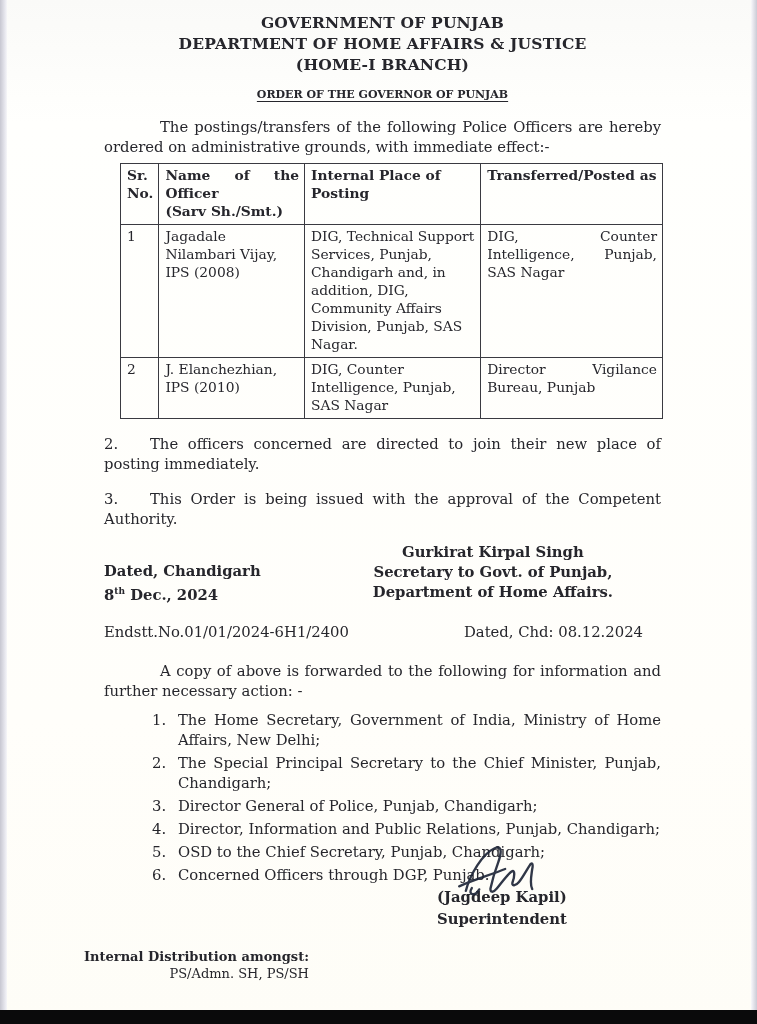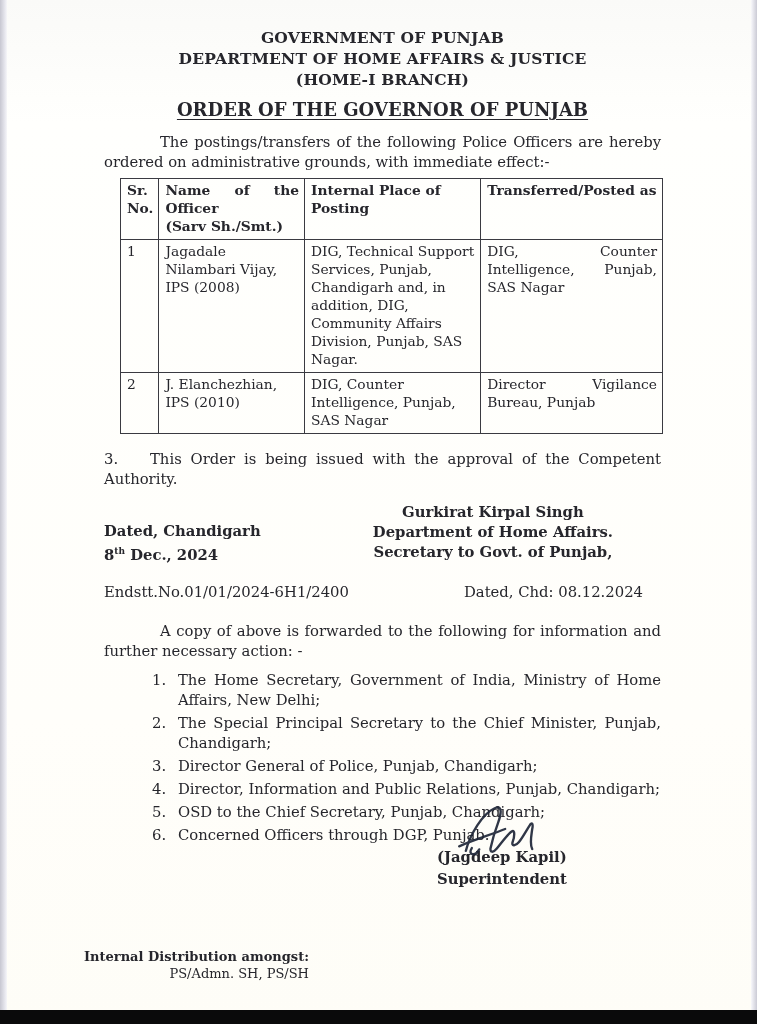--- a/index.html
+++ b/index.html
@@ -9,24 +9,24 @@
     background:linear-gradient(180deg,#fafaf8 0%,#fffffd 12%,#fffefa 70%,#fefdf7 100%);
     overflow:hidden;
     font-family:"DejaVu Serif","Liberation Serif",serif;
     color:#26262c;
   }
   .edge-left{position:absolute;left:0;top:0;bottom:14px;width:7px;
     background:linear-gradient(90deg,#c7c7d1,#e7e7ee 70%,#f6f6f9);}
   .edge-right{position:absolute;right:0;top:0;bottom:14px;width:6px;
     background:linear-gradient(270deg,#cbcbd5,#eaeaf0 70%,#f8f8fa);}
   .bottom-bar{position:absolute;left:0;right:0;bottom:0;height:14px;background:#0a0a0b;}
-  .doc{position:absolute;left:104px;top:27px;width:557px;font-size:14.8px;line-height:20px;}
+  .doc{position:absolute;left:104px;top:12px;width:557px;font-size:14.8px;line-height:20px;}
   .center{text-align:center;}
   .doc-header{font-weight:bold;font-size:15.5px;line-height:21px;letter-spacing:.2px;}
-  .order-title{font-weight:bold;font-size:18px;margin-top:10px;}
+  .order-title{font-weight:bold;font-size:11px;margin-top:10px;}
   .order-title span{text-decoration:underline;text-underline-offset:3px;}
   .intro{margin-top:12px;text-indent:56px;text-align:justify;}
   table.postings{border-collapse:collapse;margin:6px 0 0 16px;width:543px;
     font-size:13.8px;line-height:18px;}
   table.postings th,table.postings td{
     border:1.5px solid #3a3a41;vertical-align:top;padding:2px 5px 4px 6px;}
   table.postings th{font-weight:bold;text-align:left;}
   .just{text-align:justify;}
   .numpara{margin-top:15px;text-align:justify;}
   .numpara .pnum{display:inline-block;width:46px;}
@@ -91,32 +91,33 @@
       </tr>
       <tr>
         <td>2</td>
         <td>J. Elanchezhian, IPS (2010)</td>
         <td>DIG, Counter Intelligence, Punjab, SAS Nagar</td>
         <td class="just">Director Vigilance Bureau, Punjab</td>
       </tr>
     </tbody>
       </table>
 
+    <p class="numpara" style="margin-bottom:0"><span class="pnum">2.</span><span>The officers concerned are directed to join their new place of posting immediately.</span></p>
 
     <p class="numpara" style="margin-bottom:0"><span class="pnum">3.</span><span>This Order is being issued with the approval of the Competent Authority.</span></p>
 
     <div class="sig-row">
       <div class="date-block">
         <div>Dated, Chandigarh</div>
         <div><span>8</span><sup>th</sup><span> Dec., 2024</span></div>
       </div>
       <div class="signatory">
         <div>Gurkirat Kirpal Singh</div>
+        <div>Secretary to Govt. of Punjab,</div>
         <div>Department of Home Affairs.</div>
-        <div>Secretary to Govt. of Punjab,</div>
       </div>
     </div>
 
     <div class="endstt-line">
       <span>Endstt.No.01/01/2024-6H1/2400</span>
       <span>Dated, Chd: 08.12.2024</span>
     </div>
 
     <p class="forward-note" style="margin-bottom:0">A copy of above is forwarded to the following for information and further necessary action: -</p>
 

